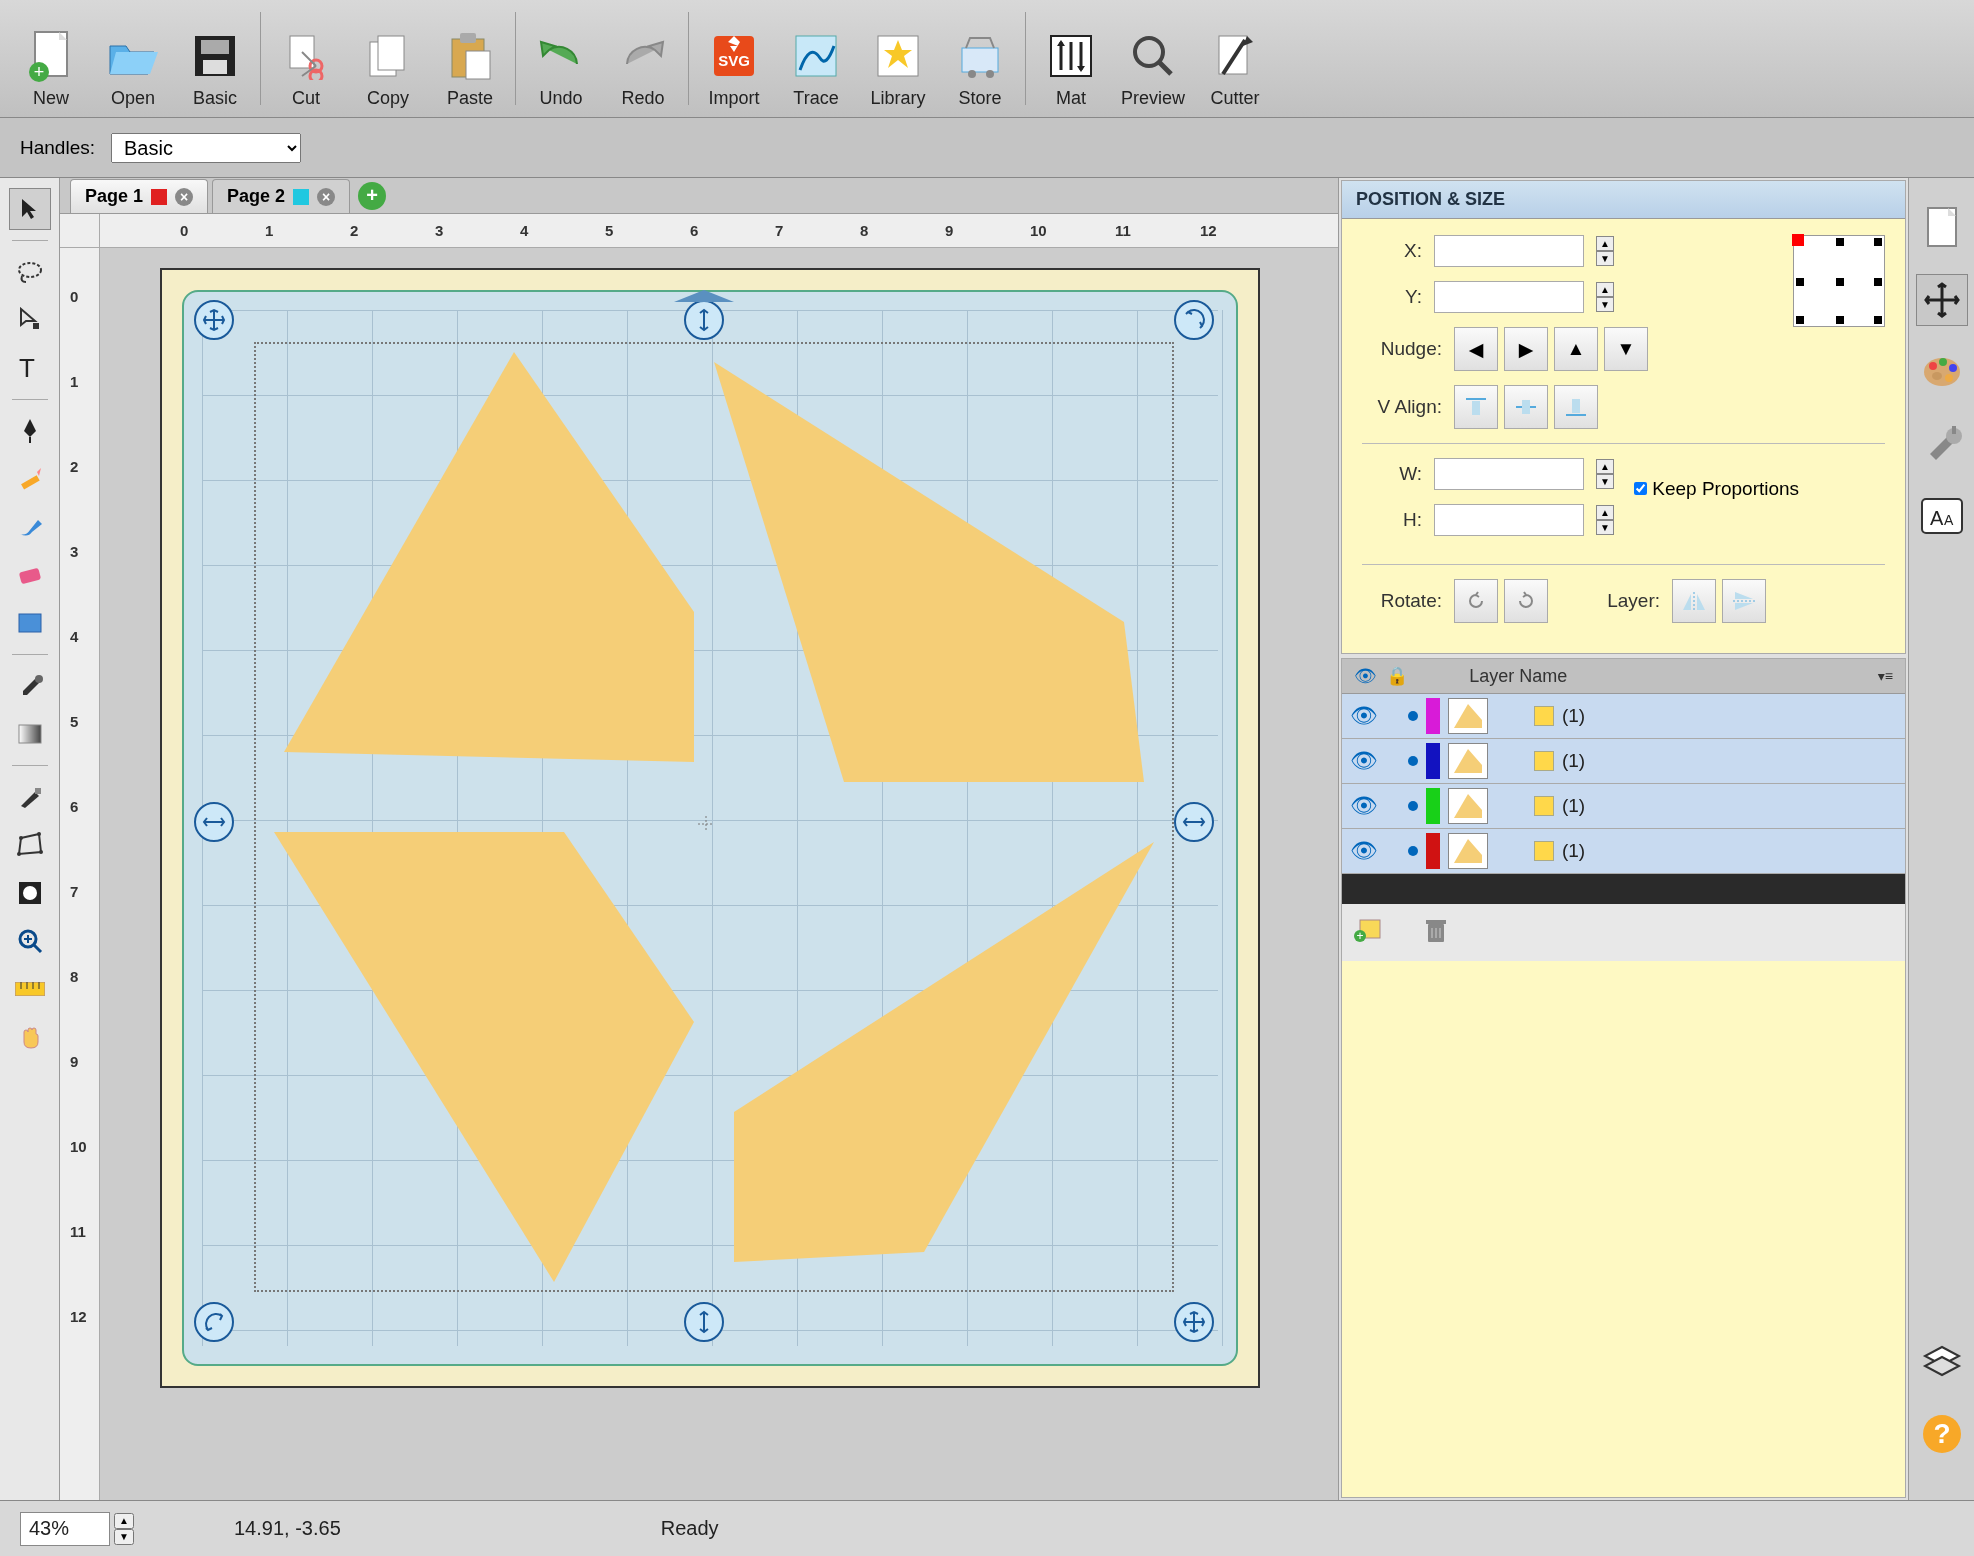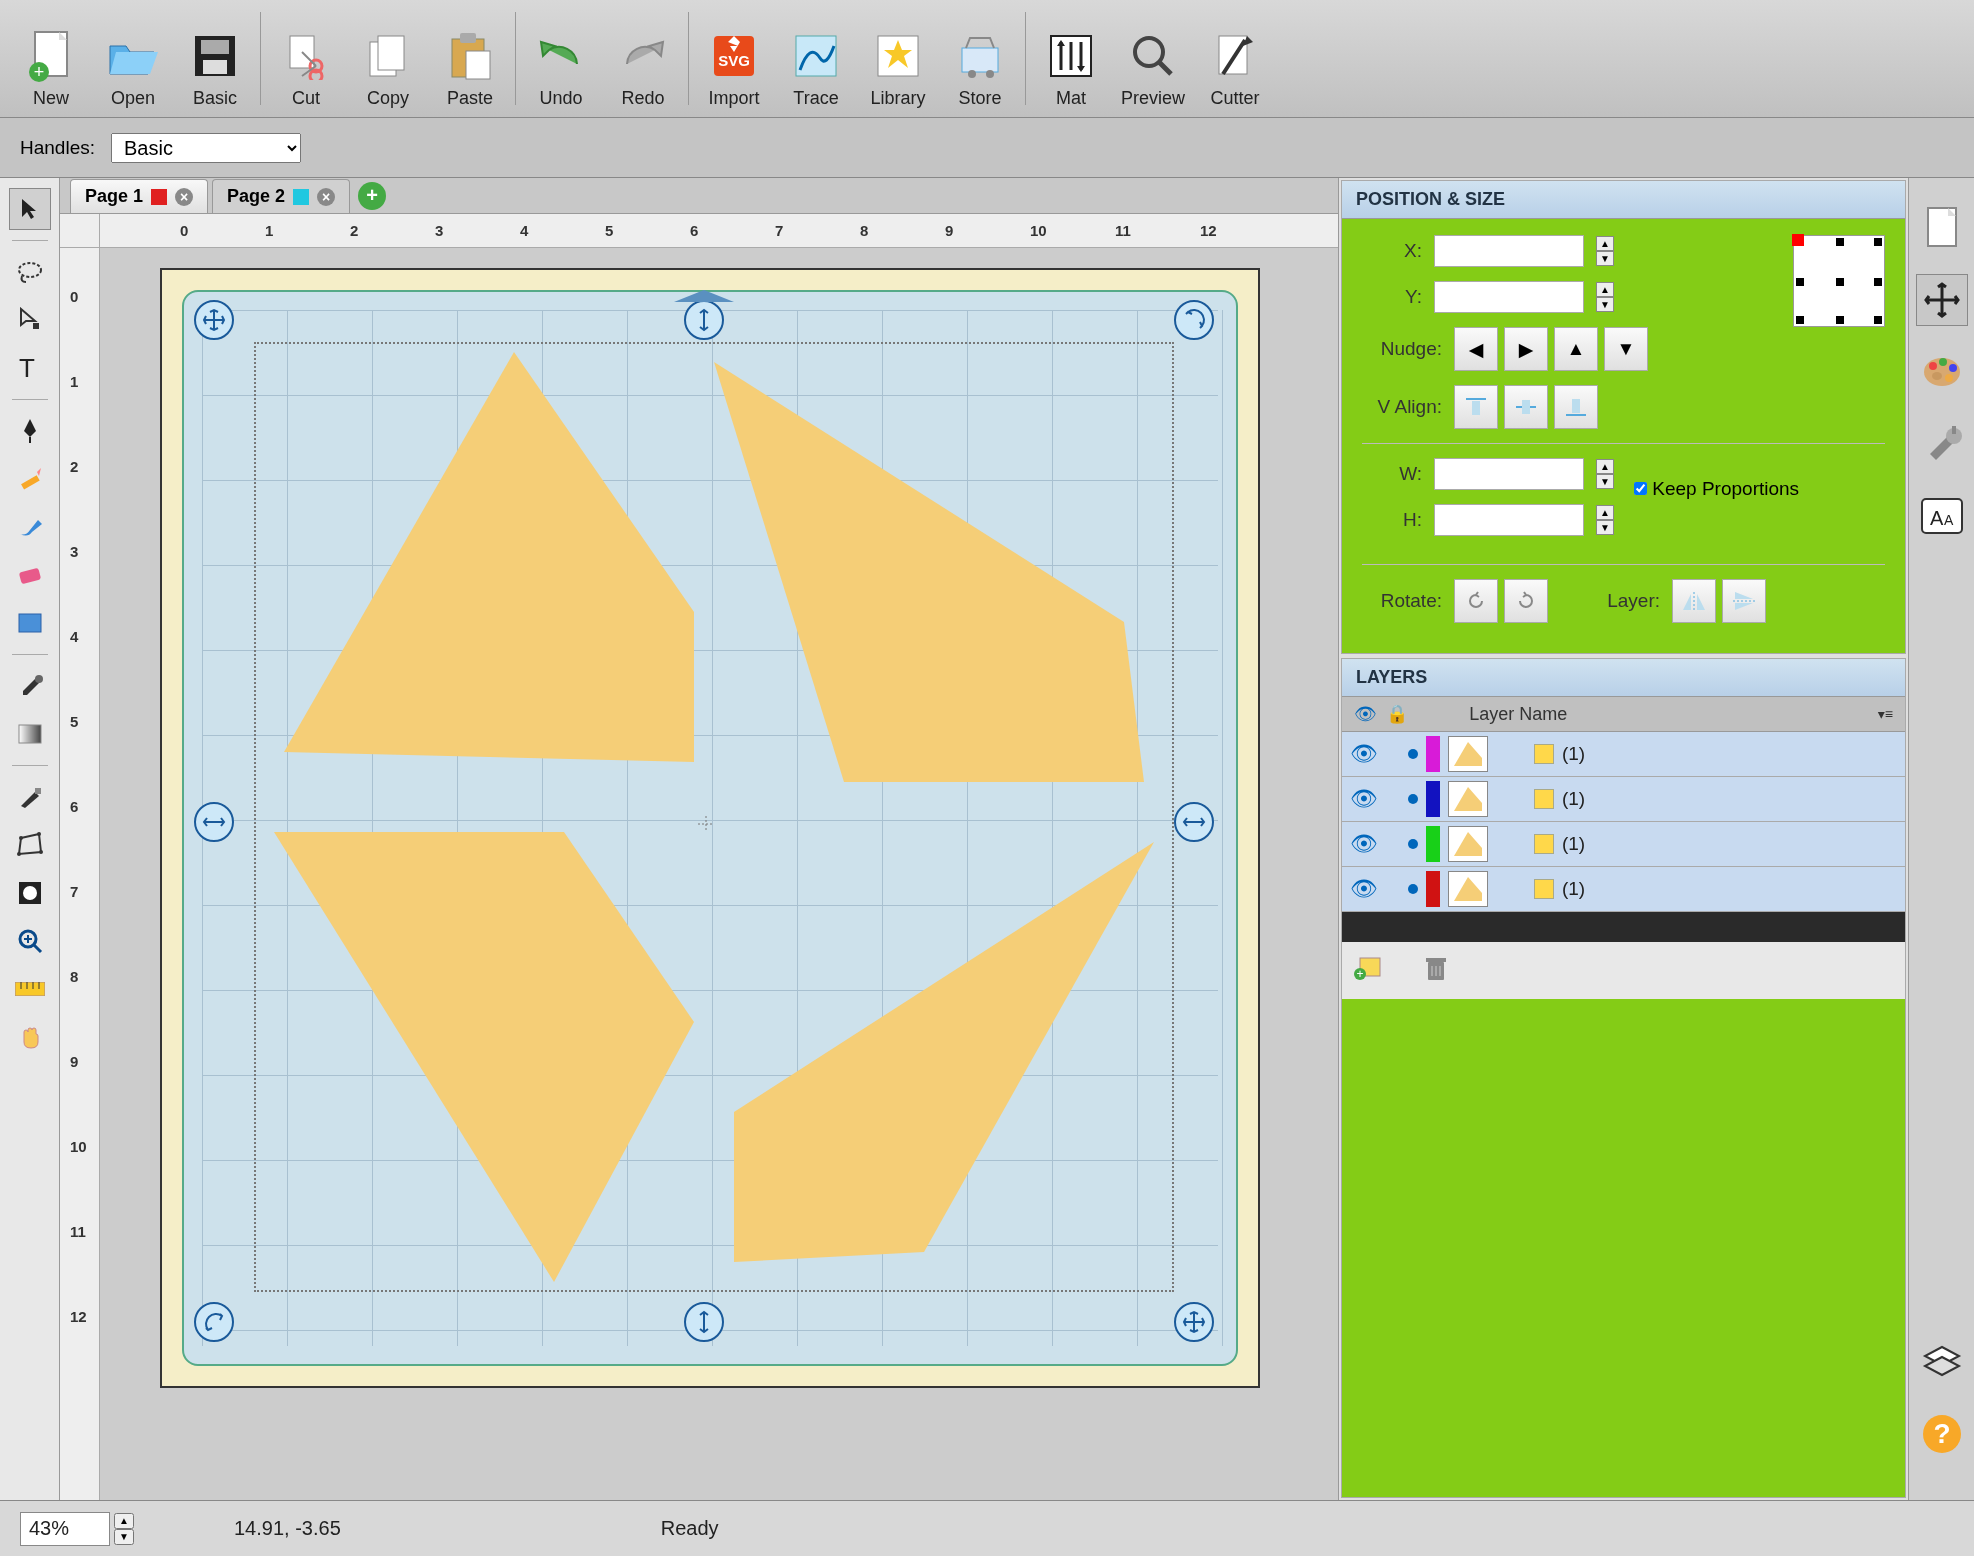--- a/index.html
+++ b/index.html
@@ -44,21 +44,21 @@
 .grid { position:absolute; inset:18px; }
 .gridline-v { position:absolute; top:0; bottom:0; width:1px; background:#a8c0d0; }
 .gridline-h { position:absolute; left:0; right:0; height:1px; background:#a8c0d0; }
 .selection { position:absolute; border:2px dotted #777; }
 .handle { position:absolute; width:40px; height:40px; border:2px solid #1a5a9a; border-radius:50%; background:#cde8f8; display:flex; align-items:center; justify-content:center; font-size:20px; color:#1a5a9a;}
 .tri { position:absolute; }
 .ruler-tick { position:absolute; font-size:15px; color:#333; }
 
 
 .right-area { width: 570px; background: #e0e0e0; display: flex; flex-direction: column; border-left:1px solid #999;}
-.panel { background: #84cc16; margin: 2px; border:1px solid #aaa; }
+.panel { background: #fef9c3; margin: 2px; border:1px solid #aaa; }
 .panel-header { background: linear-gradient(#d0e2f0,#b8d0e8); padding: 8px 14px; font-size: 18px; font-weight: bold; color: #234; border-bottom:1px solid #999;}
 .panel-body { padding: 16px 20px; }
 .prop-row { display: flex; align-items: center; gap: 12px; margin-bottom: 14px; }
 .prop-row label { width: 60px; text-align: right; font-size: 19px; color: #333; }
 .prop-row input[type="text"] { width: 150px; height: 32px; border:1px solid #aaa; padding: 2px 6px; font-size:18px;}
 .spinner { display:flex; flex-direction:column; }
 .spinner button { width:18px; height:15px; font-size:10px; padding:0; border:1px solid #888; background:#eee; cursor:pointer;}
 .btn-group { display: flex; gap: 6px; }
 .icon-btn { width: 44px; height: 44px; border:1px solid #aaa; background:linear-gradient(#fafafa,#e0e0e0); display:flex; align-items:center; justify-content:center; cursor:pointer; }
 .hsep-full { height:1px; background:#bbb; margin:14px 0;}
@@ -640,21 +640,20 @@
                     <polygon points="4,20 22,13 4,13" fill="#bde"></polygon>
                     <line x1="2" y1="11" x2="24" y2="11" stroke="#5ad" stroke-dasharray="2 2"></line>
                   </svg>
                 </div>
           </div>
         </div>
       </div>
     </div>
 
     <div class="panel" style="flex:1; display:flex; flex-direction:column;">
-      <div class="panel-header">LAYERS</div>
       <div class="layers-body">
         <div class="layers-header-row">
           <span style="color:#06b;">👁</span>
           <span style="color:#c80;">🔒</span>
           <span style="margin-left:50px;">Layer Name</span>
           <span style="margin-left:auto; font-size:14px;">▾≡</span>
         </div>
         <div id="layers-list">
               <div class="layer-row">
                 <span class="eye">👁</span>

